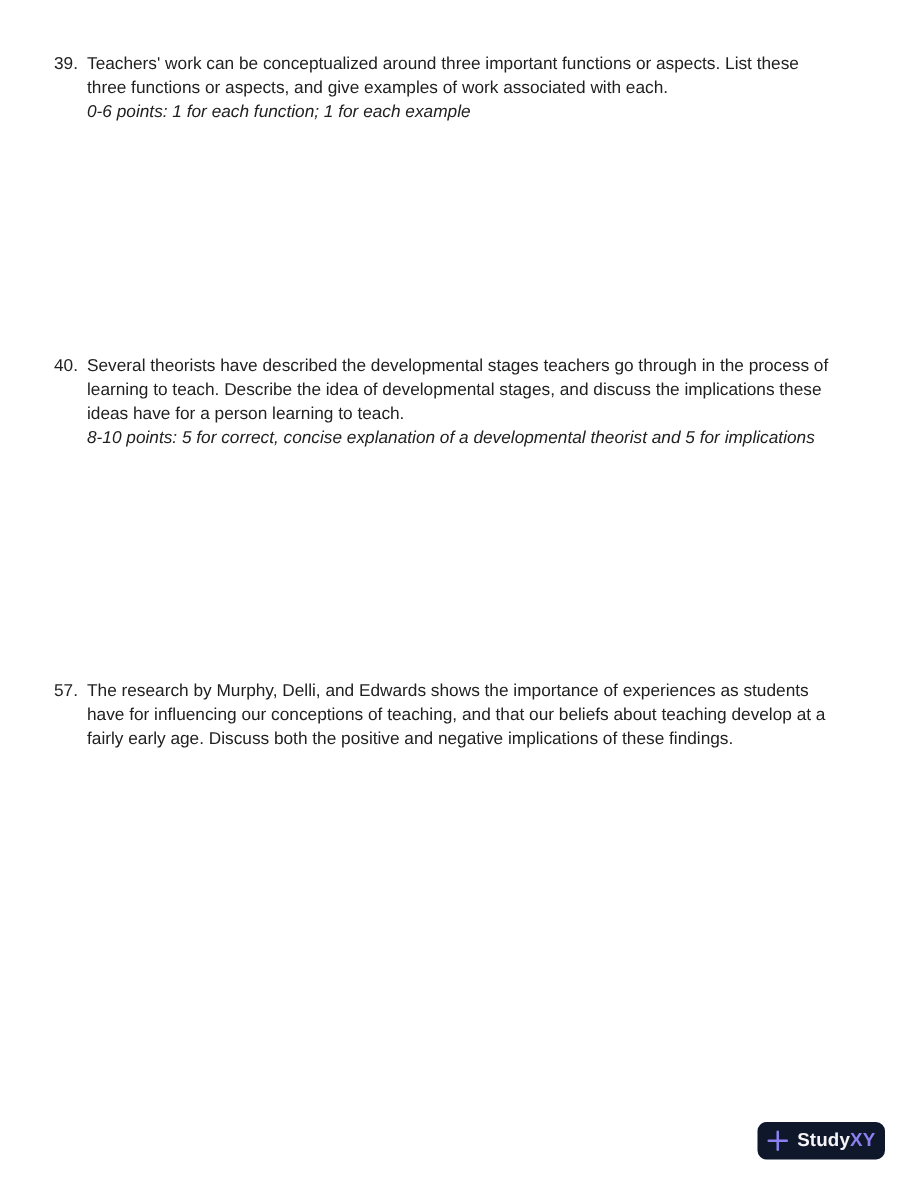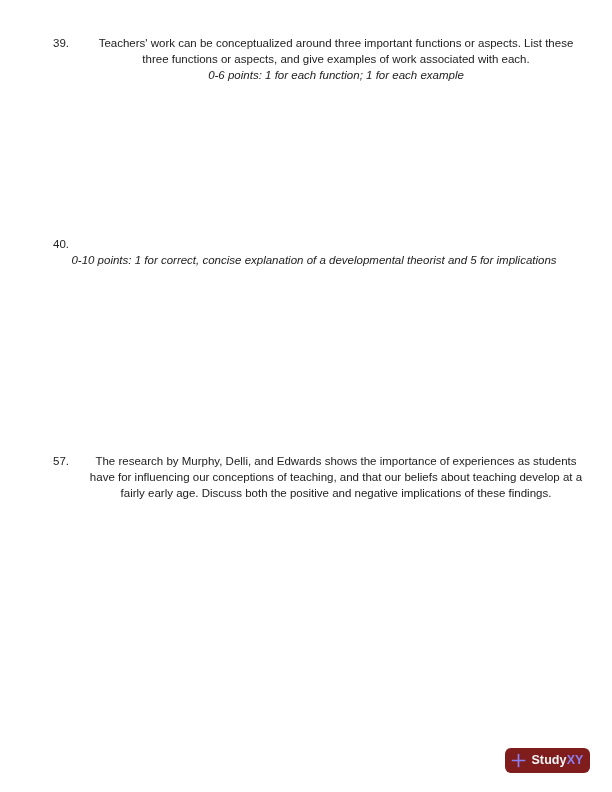--- a/index.html
+++ b/index.html
@@ -8,52 +8,51 @@
     position: relative;
     width: 612px;
     height: 792px;
     background: #ffffff;
     overflow: hidden;
     font-family: "Liberation Sans", sans-serif;
     color: #212121;
   }
   .question {
     position: absolute;
-    left: 53px;
+    left: 36px;
     display: flex;
     align-items: flex-start;
   }
   .qnum {
     width: 22px;
     flex-shrink: 0;
     font-size: 11.5px;
     line-height: 16px;
   }
   .qbody {
     width: 522px;
-    text-align: center;
   }
   .qtext {
     font-size: 11.5px;
     line-height: 16px;
     white-space: pre-line;
   }
   .qpoints {
     font-size: 11.5px;
     line-height: 16px;
     font-style: italic;
     white-space: pre-line;
   }
   .logo-badge {
     position: absolute;
     left: 505px;
     top: 748px;
     width: 85px;
     height: 25px;
-    background: #7f1d1d;
+    background: #0f172a;
     border-radius: 6px;
     display: flex;
     align-items: center;
     justify-content: center;
     gap: 5px;
     text-align: center;
   }
   .plus-icon {
     display: inline-flex;
     width: 15px;
@@ -77,24 +76,27 @@
 
   <div class="question" style="top: 35px;">
     <div class="qnum">39.</div>
     <div class="qbody">
       <div class="qtext">Teachers' work can be conceptualized around three important functions or aspects. List these
 three functions or aspects, and give examples of work associated with each.</div>
       <div class="qpoints">0-6 points: 1 for each function; 1 for each example</div>
     </div>
   </div>
 
-  <div class="question" style="top: 236px; flex-direction: column;">
+  <div class="question" style="top: 236px;">
     <div class="qnum">40.</div>
     <div class="qbody">
-      <div class="qpoints">0-10 points: 1 for correct, concise explanation of a developmental theorist and 5 for implications</div>
+      <div class="qtext">Several theorists have described the developmental stages teachers go through in the process of
+learning to teach. Describe the idea of developmental stages, and discuss the implications these
+ideas have for a person learning to teach.</div>
+      <div class="qpoints">8-10 points: 5 for correct, concise explanation of a developmental theorist and 5 for implications</div>
     </div>
   </div>
 
   <div class="question" style="top: 453px;">
     <div class="qnum">57.</div>
     <div class="qbody">
       <div class="qtext">The research by Murphy, Delli, and Edwards shows the importance of experiences as students
 have for influencing our conceptions of teaching, and that our beliefs about teaching develop at a
 fairly early age. Discuss both the positive and negative implications of these findings.</div>
     </div>

